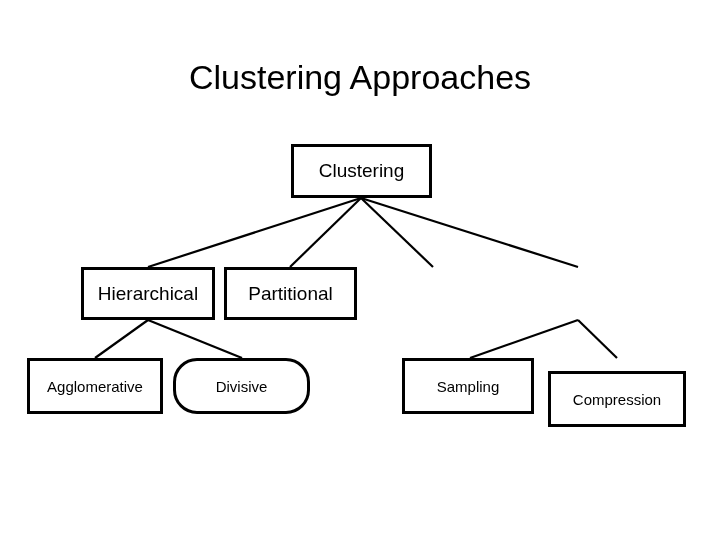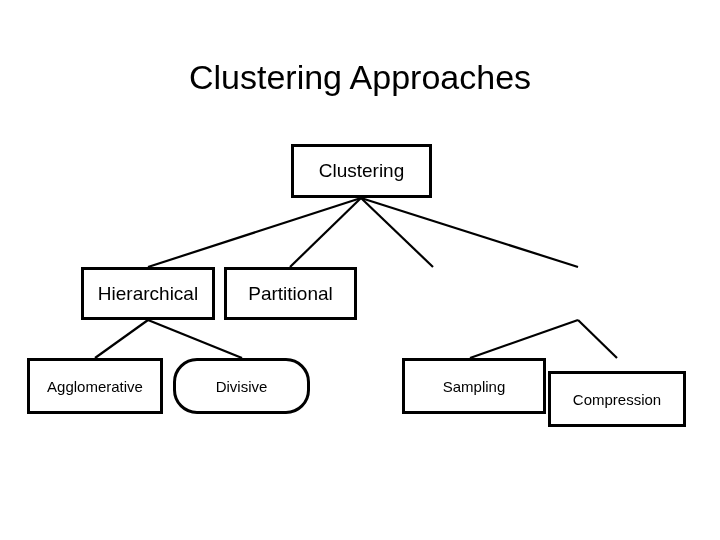--- a/index.html
+++ b/index.html
@@ -98,21 +98,21 @@
 
 
   <div class="node lvl3" style="left:27px; top:350px; width:136px; height:56px;">
     <span class="label">Agglomerative</span>
   </div>
 
   <div class="node lvl3" style="left:173px; top:350px; width:137px; height:56px;border-radius:24px;">
     <span class="label">Divisive</span>
   </div>
 
-  <div class="node lvl3" style="left:402px; top:350px; width:144px; height:56px;">
+  <div class="node lvl3" style="left:402px; top:350px; width:132px; height:56px;">
     <span class="label">Sampling</span>
   </div>
 
   <div class="node lvl3" style="left:548px; top:350px; width:138px; height:56px;margin-top:13px;">
     <span class="label">Compression</span>
   </div>
 
 </div>
 
 </body></html>

